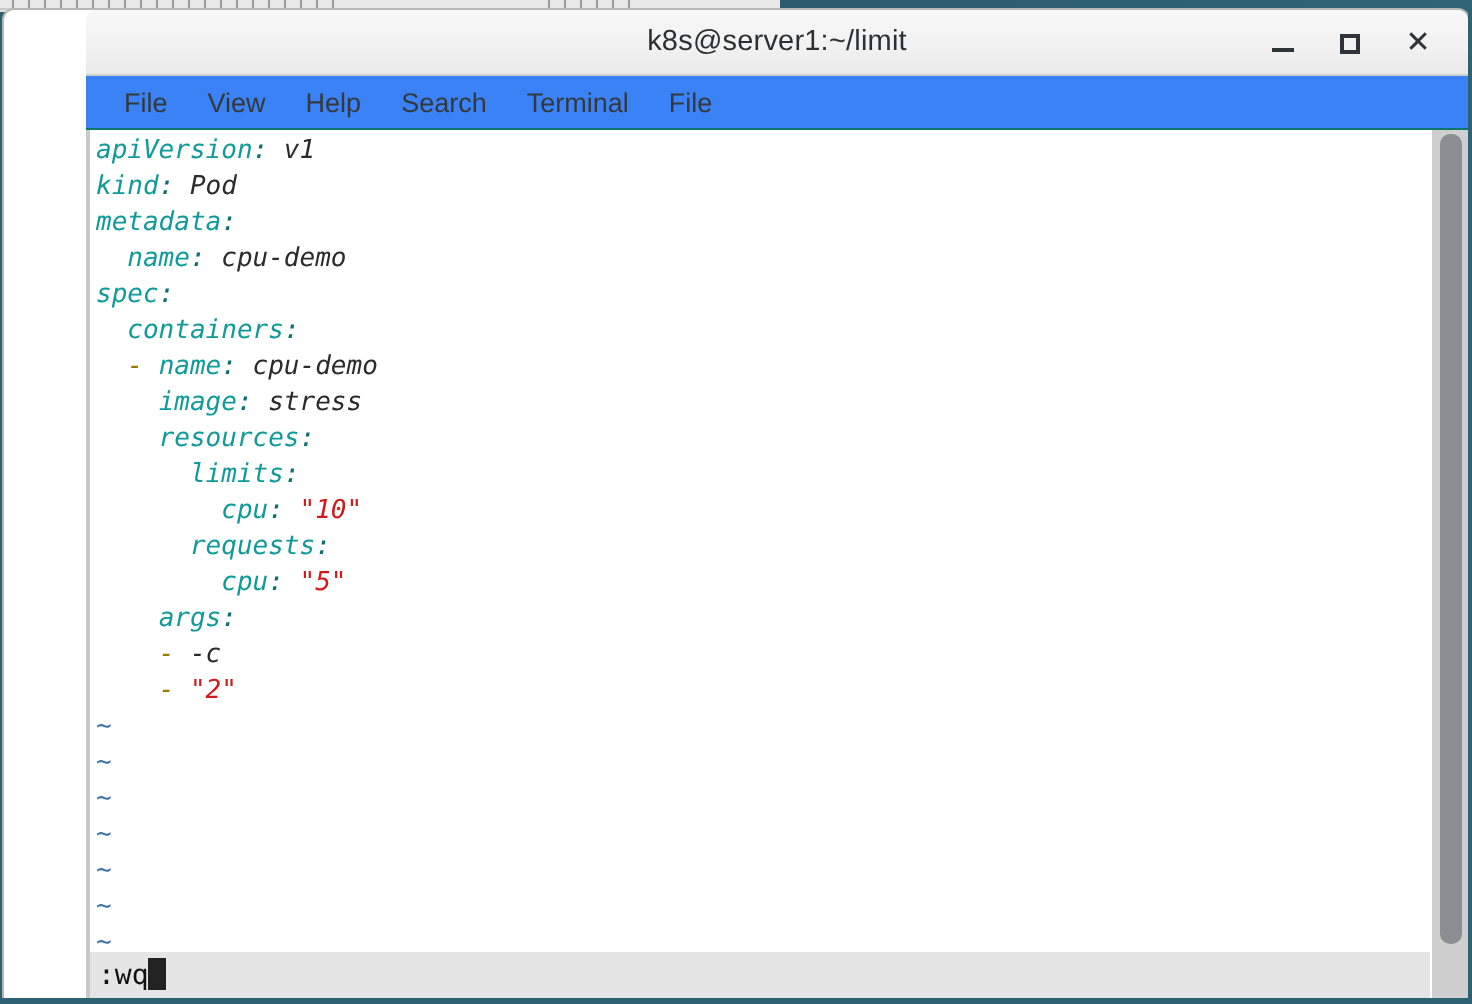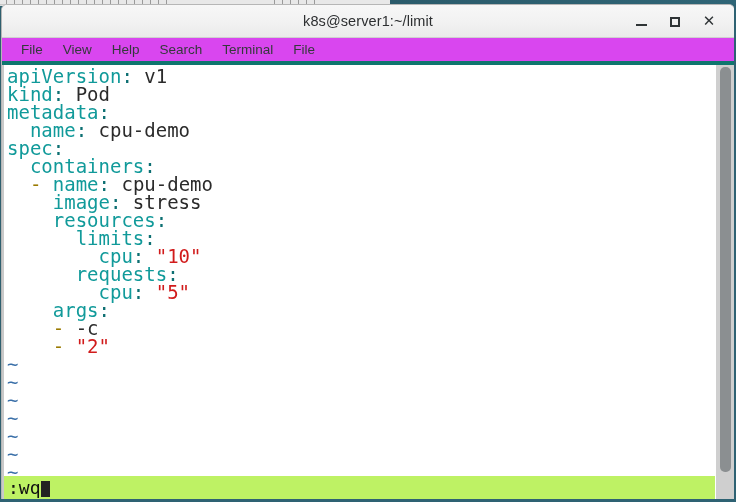--- a/index.html
+++ b/index.html
@@ -39,20 +39,21 @@
     position: absolute;
     top: 4px; left: 1px;
     width: 734px; height: 497px;
     background: #ffffff;
     border: 1px solid #b6b6b6;
     border-top-left-radius: 6px;
     border-top-right-radius: 6px;
     overflow: hidden;
     display: flex;
     flex-direction: column;
+    padding-left: 41px;
   }
 
   
   .titlebar {
     position: relative;
     height: 33px;
     flex: 0 0 33px;
     background: linear-gradient(180deg, #f7f7f7 0%, #f1f1f1 60%, #eaeaea 100%);
     border-bottom: 1px solid #cfcfcf;
     display: flex;
@@ -94,22 +95,22 @@
     font-size: 15px; line-height: 15px;
     font-weight: bold;
     color: #2f3436;
     font-family: "DejaVu Sans", sans-serif;
   }
 
   
   .menubar {
     height: 27px;
     flex: 0 0 27px;
-    background: #d946ef;
-    border-bottom: 4px solid #0f766e;
+    background: #3b82f6;
+    border-bottom: 1px solid #0f766e;
     display: flex;
     align-items: center;
     padding-left: 9px;
   }
   .menu-item {
     font-size: 13.5px;
     color: #34393b;
     padding: 2px 10px;
     user-select: none;
     white-space: nowrap;
@@ -126,44 +127,45 @@
   .term {
     position: relative;
     flex: 1 1 auto;
     background: #ffffff;
     border-left: 2px solid #c9c9c9;
     overflow: hidden;
     padding: 2px 0 0 0;
   }
   .term-inner {
     font-family: "DejaVu Sans Mono", "Liberation Mono", monospace;
-    font-size: 19px;
+    font-size: 13px;
     line-height: 18px;
     white-space: pre;
     color: #1a1a1a;
     padding-left: 3px;
+    font-style: italic;
   }
   .line { height: 18px; }
 
   .k  { color: #119a9a; }        
   .c  { color: #0d6f72; }        
   .v  { color: #2b2b2b; }        
   .s  { color: #d11b1b; }        
   .d  { color: #9a7a00; }        
   .tilde { color: #3a6fa8; }     
 
   
   .statusline {
     position: absolute;
     left: 0; bottom: 0;
     width: 100%;
     height: 24px;
-    background: #bef264;
+    background: #e5e5e5;
     font-family: "DejaVu Sans Mono", "Liberation Mono", monospace;
-    font-size: 18px;
+    font-size: 14px;
     line-height: 24px;
     color: #111;
     padding-left: 4px;
     white-space: pre;
   }
   .cursor-block {
     display: inline-block;
     width: 9px; height: 16px;
     background: #222;
     vertical-align: -3px;

